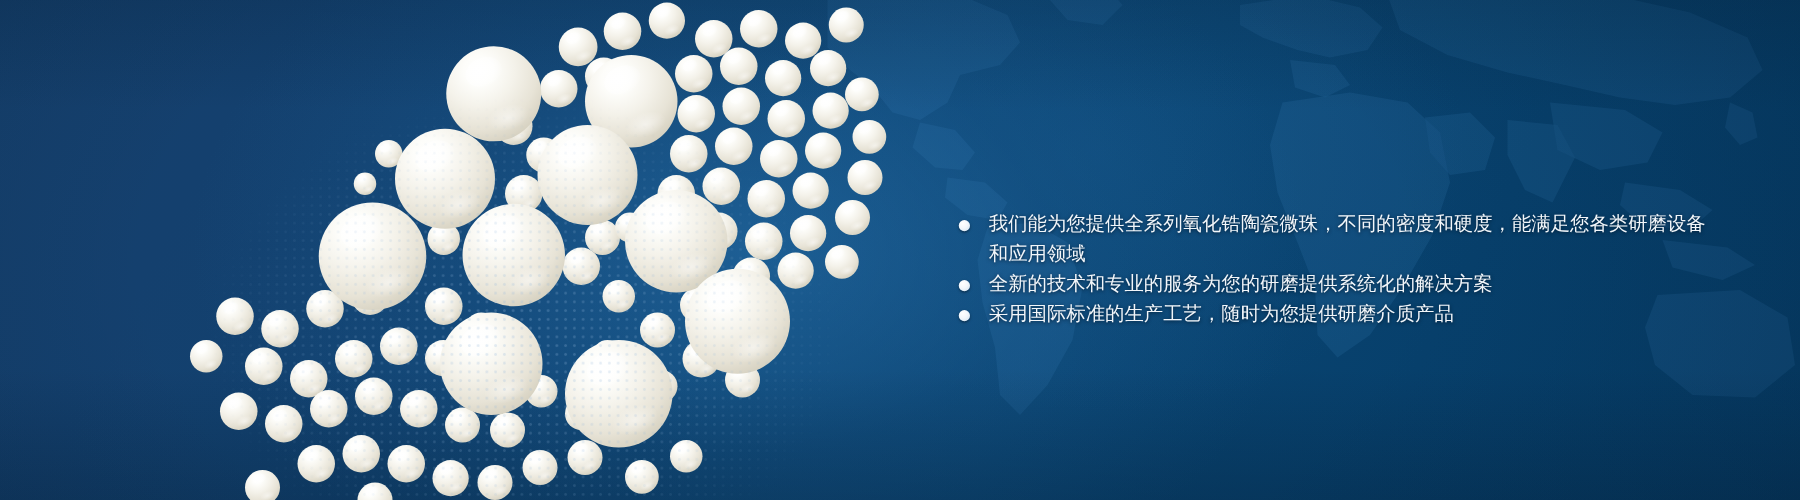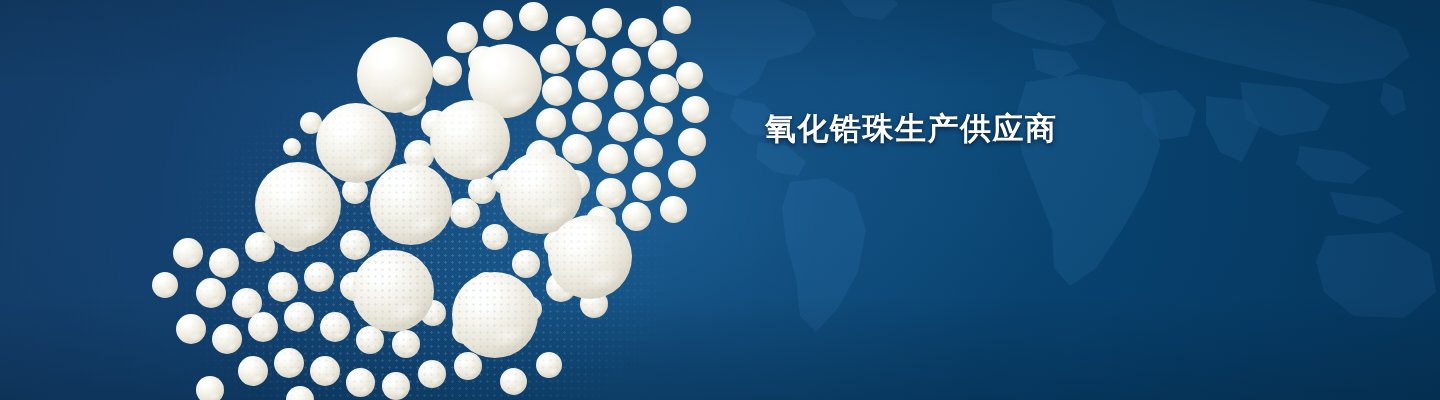--- a/index.html
+++ b/index.html
@@ -317,17 +317,30 @@
     <div class="bead" style="left:370px;top:163px;width:82px;height:82px;"></div>
     <div class="bead" style="left:500px;top:152px;width:82px;height:82px;"></div>
     <div class="bead" style="left:352px;top:250px;width:82px;height:82px;"></div>
     <div class="bead" style="left:452px;top:272px;width:86px;height:86px;"></div>
     <div class="bead" style="left:548px;top:215px;width:84px;height:84px;"></div>
   </div>
 
   <div class="halftone"></div>
 
   <div class="content">
-    <div class="title">氧化锆珠生产供应商</div>
-
+
+    <div class="bullets">
+      <div class="bullet-row">
+        <span class="bullet-dot"></span>
+        <span>我们能为您提供全系列氧化锆陶瓷微珠，不同的密度和硬度，能满足您各类研磨设备和应用领域</span>
+      </div>
+      <div class="bullet-row">
+        <span class="bullet-dot"></span>
+        <span>全新的技术和专业的服务为您的研磨提供系统化的解决方案</span>
+      </div>
+      <div class="bullet-row">
+        <span class="bullet-dot"></span>
+        <span>采用国际标准的生产工艺，随时为您提供研磨介质产品</span>
+      </div>
+    </div>
   </div>
 
 </div>
 
 </body></html>

